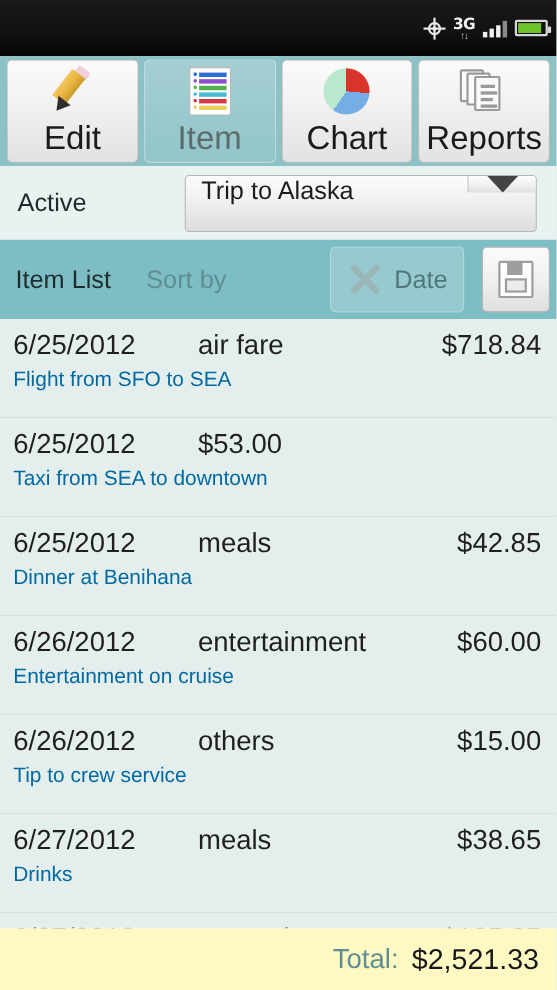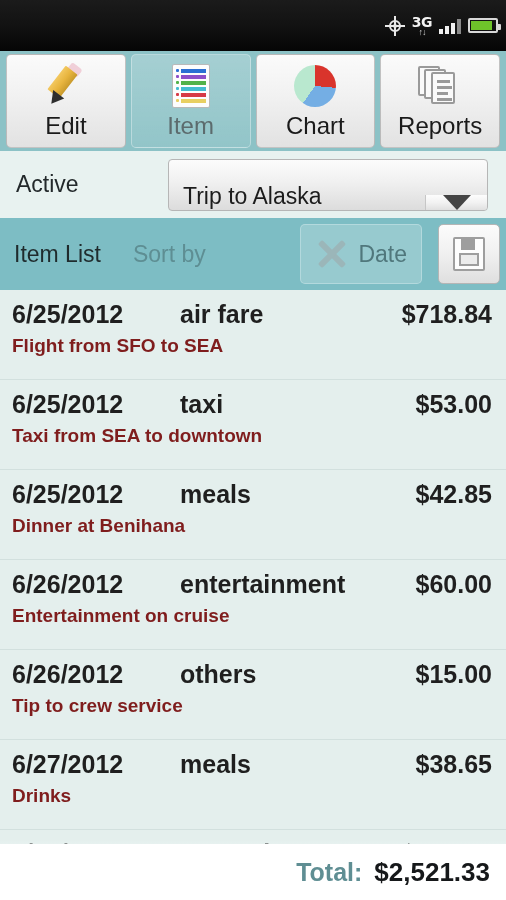--- a/index.html
+++ b/index.html
@@ -72,21 +72,21 @@
   }
   .tb-btn.normal {
     background:linear-gradient(to bottom,#fbfbfb 0%,#f1f1f1 45%,#e2e2e2 100%);
     color:#1a1a1a;
   }
   .tb-btn.selected {
     background:linear-gradient(to bottom,rgba(255,255,255,.22),rgba(255,255,255,.06));
     border:1px solid rgba(255,255,255,.35);
     color:#5c6b6d;
   }
-  .tb-label { font-size:24px;text-align:center; }
+  .tb-label { font-size:30px;text-align:center; }
   .tb-ico { height:46px; display:flex; align-items:center; justify-content:center; }
 
   
   .ico-pencil { width:46px; height:46px; position:relative; transform:rotate(0deg); }
   .ico-pencil .body {
     position:absolute; left:12px; top:4px; width:15px; height:30px;
     background:linear-gradient(to right,#f3c860 0%,#e8b53f 50%,#c99a2c 100%);
     transform:rotate(38deg); border-radius:1px;
   }
   .ico-pencil .eraser {
@@ -131,21 +131,21 @@
   .ico-rep .p3 i:nth-child(3){ top:18px; width:11px; }
   .ico-rep .p3 i:nth-child(4){ top:24px; width:15px; }
 
   
   .active-row {
     height:67px; background:#e8f2f0;
     display:flex; align-items:center; padding:0 18px 0 16px; gap:12px;
   }
   .active-label { font-size:23px; color:#23292b; flex:0 0 140px; }
   .spinner {
-    flex:1; height:52px; display:flex; align-items:flex-end;
+    flex:1; height:52px; display:flex; align-items:flex-start;
     border:1px solid #b6b6b6; border-radius:4px; overflow:hidden;
     background:linear-gradient(to bottom,#fcfcfc 0%,#f0f0f0 45%,#dcdcdc 100%);
   }
   .spinner .val {
     flex:1; display:flex; align-items:center; padding-left:14px;
     font-size:23px; color:#1c1c1c; white-space:nowrap; overflow:hidden;
   }
   .spinner .arrowbox {
     width:62px; display:flex; align-items:center; justify-content:center;
     border-left:1px solid #c6c6c6;
@@ -191,42 +191,42 @@
   .ico-floppy .shutter {
     position:absolute; left:6px; top:0; width:14px; height:11px;
     background:#9e9e9e;
   }
   .ico-floppy .lbl2 {
     position:absolute; left:4px; bottom:3px; right:4px; height:13px;
     border:2px solid #9e9e9e; background:#ececec;
   }
 
   
-  .list { position:relative; background:#e4efed;font-weight:bold; }
+  .list { position:relative; background:#e4efed; }
   .item {
     height:90px; padding:10px 14px 0 12px; position:relative;
     border-bottom:1px solid #d2e0de; background:#e4efed;
   }
   .item .line1 { display:flex; align-items:baseline; }
   .item .date { font-size:25px; color:#1f1f1f; flex:0 0 168px; }
   .item .cat  { font-size:25px; color:#1f1f1f; flex:1; }
   .item .amt  { font-size:25px; color:#1f1f1f; text-align:right; white-space:nowrap; }
-  .item .desc { font-size:19px; color:#7f1d1d; margin-top:6px; }
+  .item .desc { font-size:19px; color:#0369a1; margin-top:6px; }
   .item.cut { height:36px; overflow:hidden; padding-top:9px; opacity:.55; border-bottom:none; }
   .fade-overlay {
     position:absolute; left:0; right:0; bottom:0; height:26px;
     background:linear-gradient(to bottom,rgba(240,247,246,0) 0%,rgba(243,249,248,.92) 75%,#f2f8f7 100%);
     pointer-events:none;
   }
 
   
   .totalbar {
     position:absolute; left:0; bottom:0; width:506px; height:56px;
-    background:#ffffff; display:flex; align-items:center;
-    justify-content:flex-end; padding-right:16px; gap:12px;font-weight:bold;
+    background:#fef9c3; display:flex; align-items:center;
+    justify-content:flex-end; padding-right:16px; gap:12px;
   }
   .total-label { font-size:25px; color:#5f8e93; }
   .total-value { font-size:26px; color:#16181a; }
 </style>
 </head>
 <body>
 
 <div id="phone">
 
   <div class="statusbar">
@@ -360,21 +360,20 @@
         <div class="date">6/25/2012</div>
         <div class="cat">air fare</div>
         <div class="amt">$718.84</div>
       </div>
       <div class="desc">Flight from SFO to SEA</div>
     </div>
 
     <div class="item">
       <div class="line1">
         <div class="date">6/25/2012</div>
-        <div class="cat">taxi</div>
         <div class="amt">$53.00</div>
       </div>
       <div class="desc">Taxi from SEA to downtown</div>
     </div>
 
     <div class="item">
       <div class="line1">
         <div class="date">6/25/2012</div>
         <div class="cat">meals</div>
         <div class="amt">$42.85</div>

